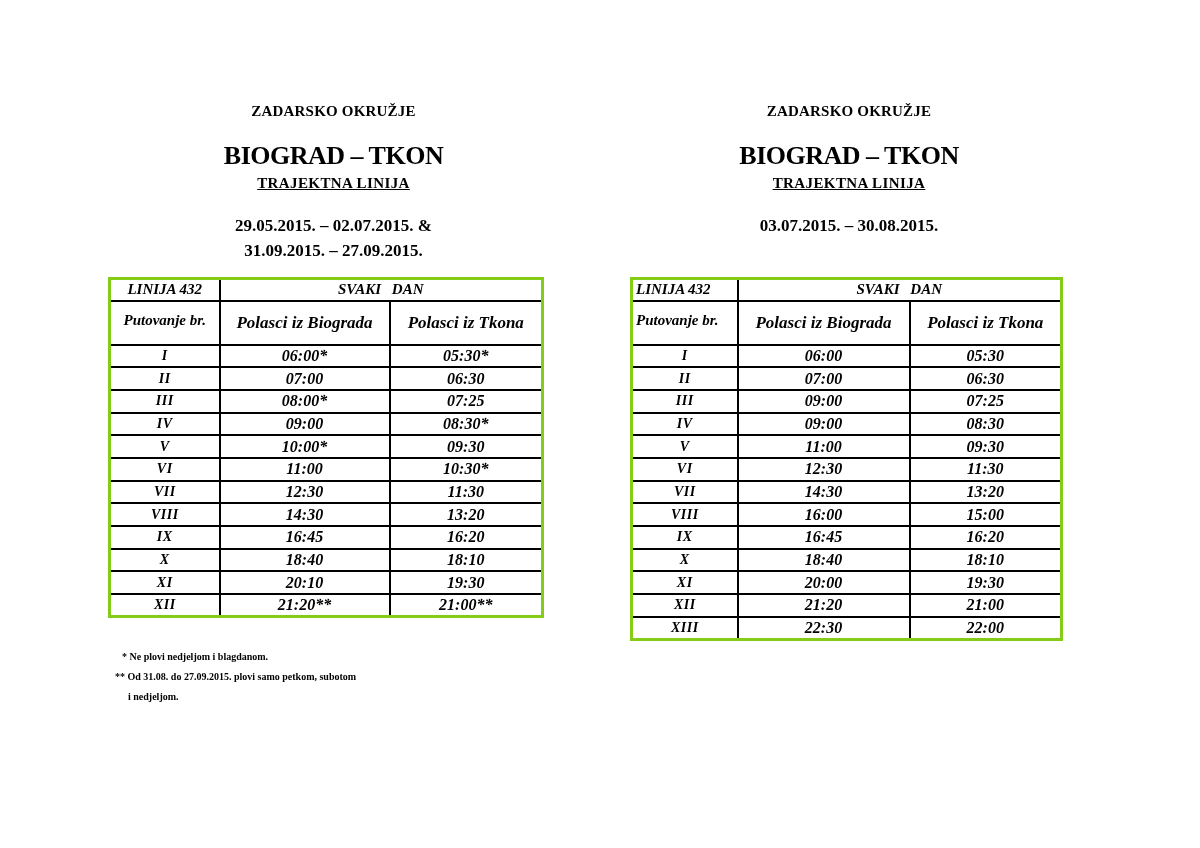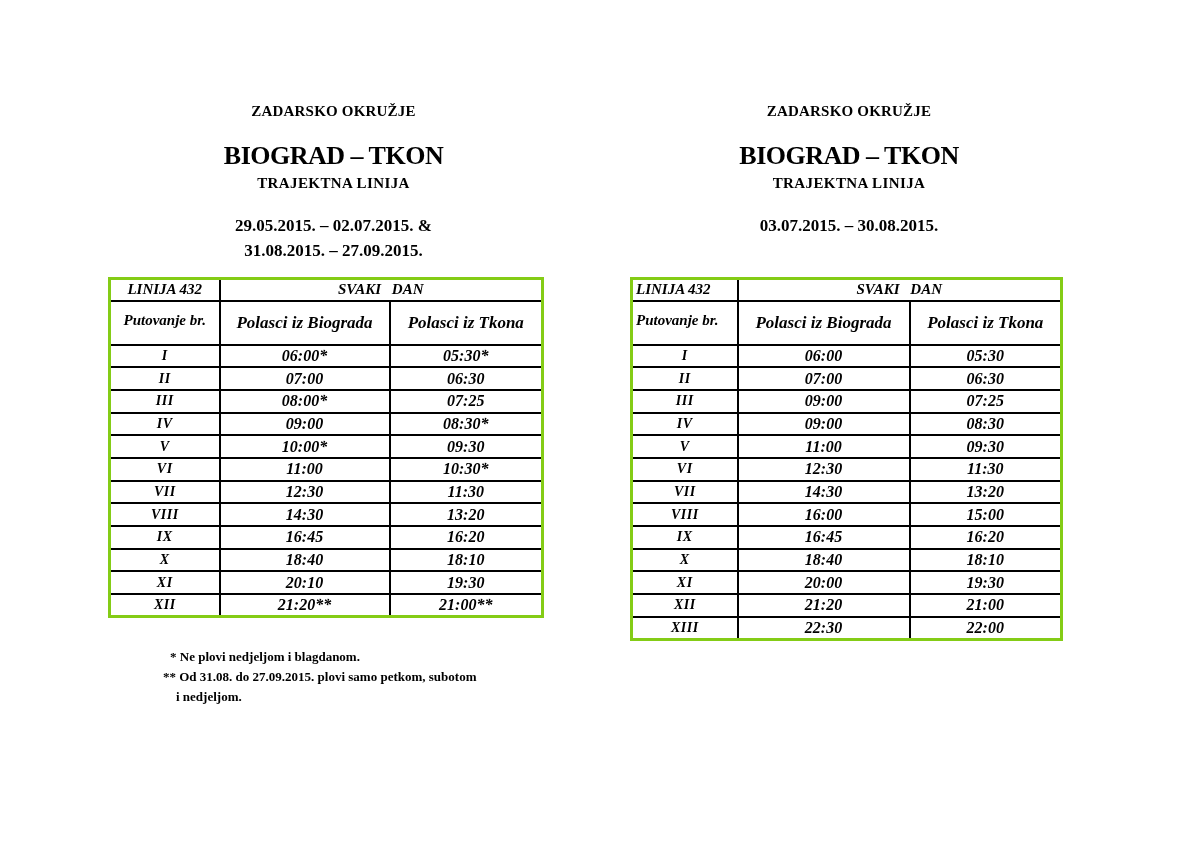--- a/index.html
+++ b/index.html
@@ -17,21 +17,21 @@
   .col { position: absolute; top: 0; height: 848px; }
   #left-col  { left: 108px; width: 433px; }
   #right-col { left: 630px; width: 430px; }
 
   .hdr { position: absolute; width: 100%; text-align: center; white-space: nowrap; }
   #left-col  .hdr { left: 9px; }
   #right-col .hdr { left: 4px; }
 
   .region-label { top: 103px; font-size: 15px; letter-spacing: 0.2px; }
   .route-title  { top: 141px; font-size: 26px; letter-spacing: -0.5px; }
-  .line-subtitle{ top: 175px; font-size: 15px; letter-spacing: 0.4px; }
+  .line-subtitle{ top: 175px; font-size: 15px; letter-spacing: 0.4px; text-decoration: underline; }
   .period       { top: 213px; font-size: 17px; line-height: 25px; }
 
   table.schedule {
     position: absolute; top: 277px; left: 0;
     border-collapse: collapse; table-layout: fixed;
     border: 3px solid #84cc16;
     font-style: italic;
   }
   #left-col  table.schedule { width: 433px; }
   #right-col table.schedule { width: 430px; }
@@ -44,36 +44,36 @@
   tr.hr2 { height: 44px; }
   th.trip-head { font-size: 15px; vertical-align: top; padding-top: 10px; }
   th.dep-head  { font-size: 17px; }
 
   tbody tr { height: 22.7px; }
   tbody td { font-size: 16px; }
   tbody td.trip-cell { font-size: 14px; letter-spacing: 0.5px; }
 
   #right-col th.first-col { text-align: left; padding-left: 3px; }
 
-  .footnotes { position: absolute; top: 647px; left: 7px; font-size: 13px; line-height: 20px; white-space: nowrap; margin-left: 48px; }
+  .footnotes { position: absolute; top: 647px; left: 7px; font-size: 10px; line-height: 20px; white-space: nowrap; }
   .footnotes .fn-0 { margin-left: 7px; }
   .footnotes .fn-2 { margin-left: 13px; }
 
   .duration-note { position: absolute; top: 668px; left: 8px; font-size: 15px; white-space: nowrap; }
 </style>
 </head>
 <body>
 
 <div class="col" id="left-col">
   <div class="hdr region-label">ZADARSKO OKRUŽJE</div>
   <div class="hdr route-title">BIOGRAD – TKON</div>
   <div class="hdr line-subtitle">TRAJEKTNA LINIJA</div>
   <div class="hdr period">
     <div>29.05.2015. – 02.07.2015. &amp;</div>
-    <div>31.08.2015. – 27.09.2015.</div>
+    <div>31.09.2015. – 27.09.2015.</div>
   </div>
 
   <table class="schedule">
     <colgroup>
         <col style="width:110px">
         <col style="width:170px">
         <col style="width:153px">
       </colgroup>
     <thead>
       <tr class="hr1">

